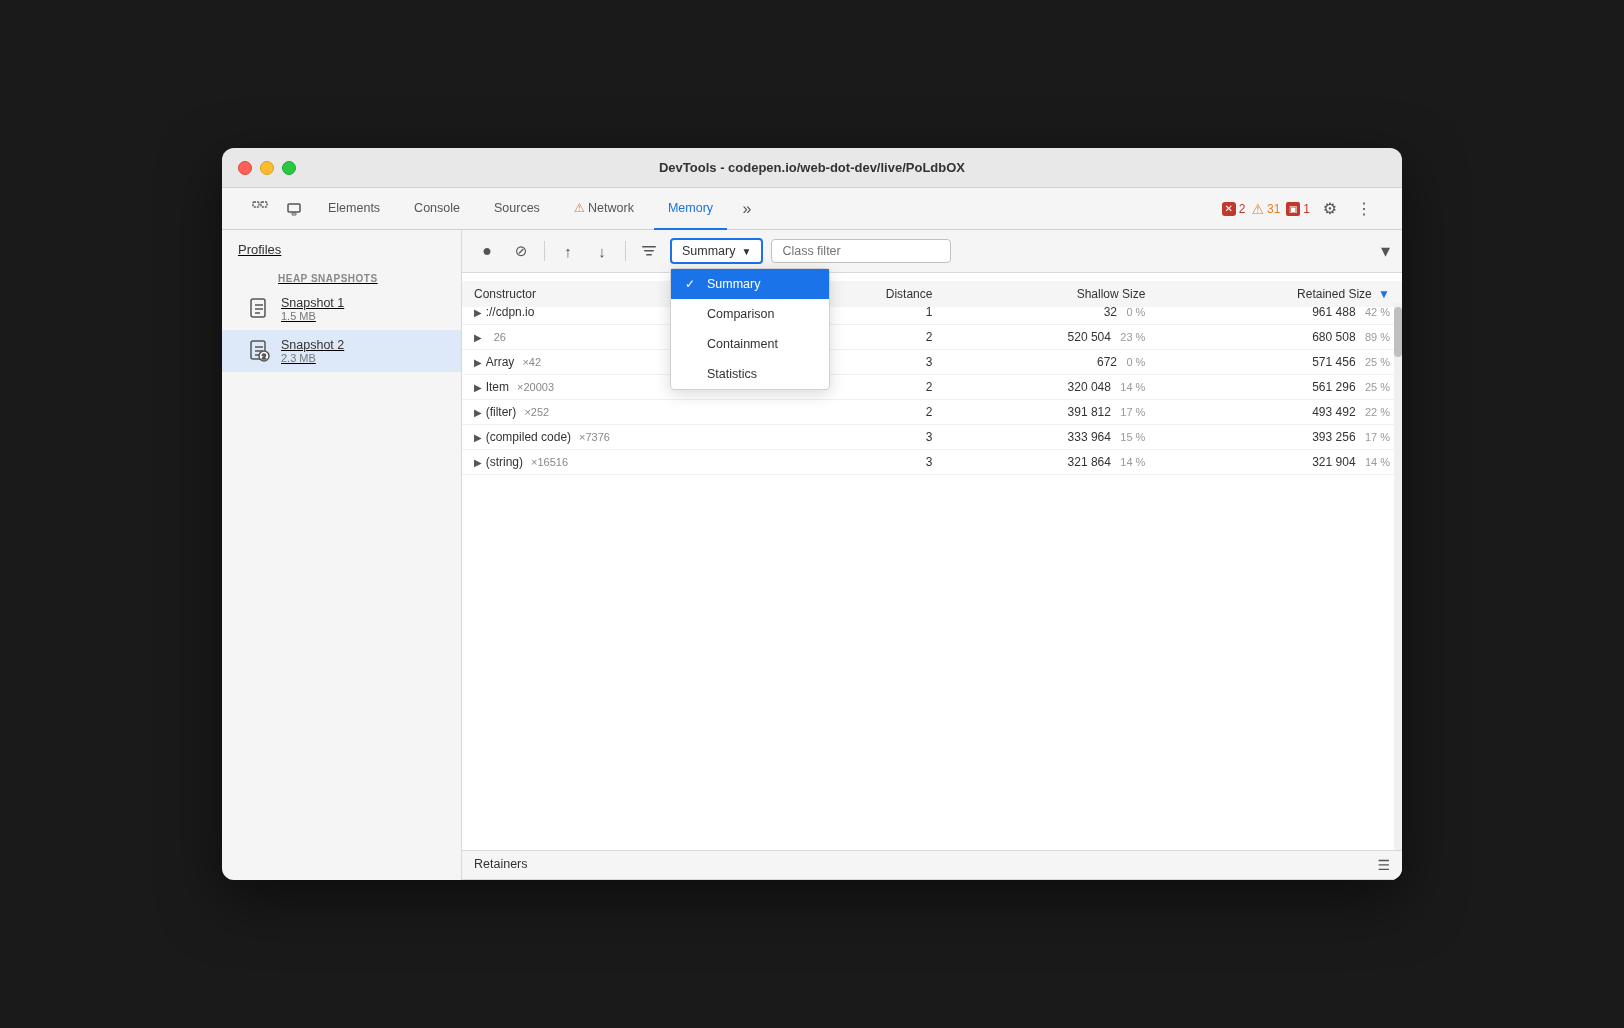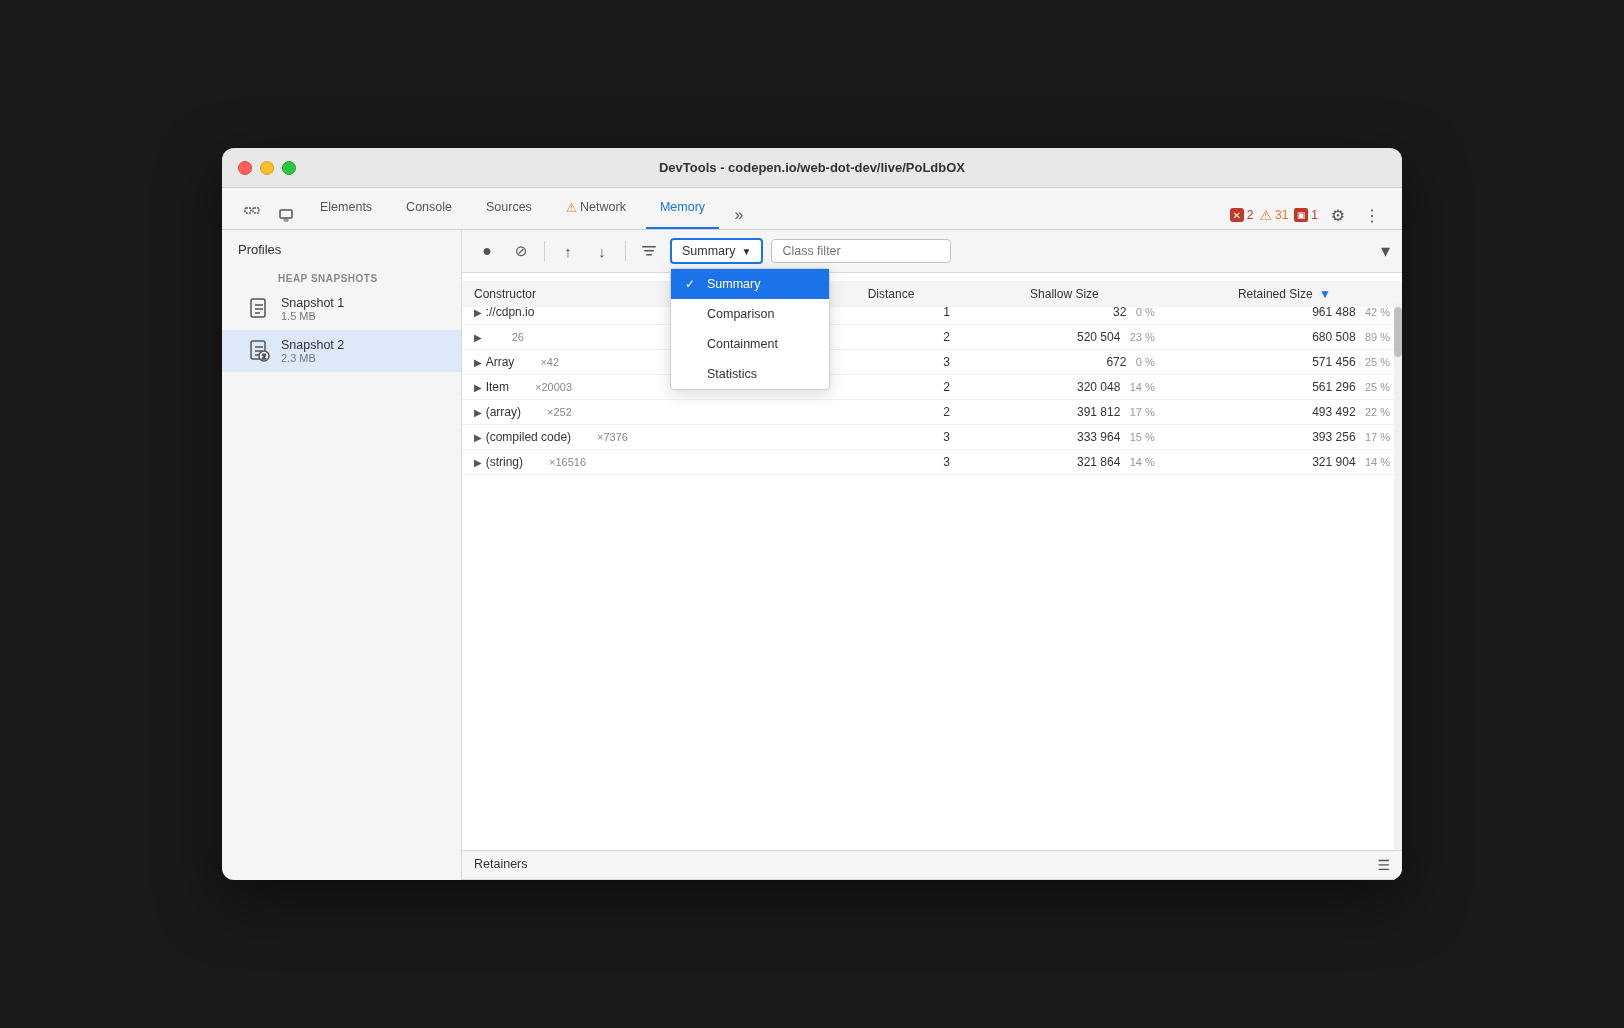--- a/index.html
+++ b/index.html
@@ -44,22 +44,22 @@
     .tl-green { background: #28c840; border: 1px solid #1aab29; }
     .title-bar-text {
       font-size: 13px;
       font-weight: 600;
       color: #333;
     }
     .toolbar {
       background: #f5f5f5;
       border-bottom: 1px solid #d0d0d0;
       display: flex;
-      align-items: flex-end;
-      padding: 0 16px;
+      align-items: center;
+      padding: 0 24px;
       height: 42px;
       gap: 6px;
     }
     .toolbar-icon {
       width: 28px;
       height: 28px;
       display: flex;
       align-items: center;
       justify-content: center;
       border-radius: 4px;
@@ -115,20 +115,21 @@
     .content-area {
       display: flex;
       height: 650px;
     }
     .sidebar {
       width: 240px;
       background: #f5f5f5;
       border-right: 1px solid #d8d8d8;
       padding: 12px 0;
       flex-shrink: 0;
+      text-decoration: underline;
     }
     .sidebar-title {
       font-size: 13px;
       font-weight: 500;
       color: #333;
       padding: 0 16px 8px;
     }
     .sidebar-section-header {
       font-size: 10px;
       font-weight: 600;
@@ -270,21 +271,21 @@
       background: #f5f5f5;
       border-bottom: 1px solid #d8d8d8;
       padding: 6px 12px;
       text-align: left;
       font-weight: 500;
       color: #333;
       white-space: nowrap;
       position: sticky;
       top: 8px;
     }
-    thead th.right { text-align: center; }
+    thead th.right { text-align: right; }
     thead th .sort-arrow { color: #1a73e8; margin-left: 3px; }
     tbody tr { border-bottom: 1px solid #f0f0f0; }
     tbody td {
       padding: 5px 12px;
       color: #333;
       white-space: nowrap;
     }
     tbody td.right { text-align: right; }
     .pct { color: #999; margin-left: 6px; font-size: 11px; }
     .row-expand {
@@ -292,21 +293,21 @@
       align-items: center;
       gap: 4px;
     }
     .expand-arrow {
       color: #555;
       font-size: 10px;
       cursor: pointer;
     }
     .row-count {
       color: #888;
-      margin-left: 22px;
+      margin-left: 4px;
       font-size: 11px;
     }
     .retainers-section {
       border-top: 1px solid #d8d8d8;
       background: #f5f5f5;
     }
     .retainers-header {
       display: flex;
       align-items: flex-start;
       justify-content: space-between;
@@ -580,21 +581,21 @@
               </td>
               <td class="right">
                 <span>561 296</span>
                 <span class="pct">25 %</span>
               </td>
             </tr>
             <tr>
               <td>
                 <div class="row-expand">
                   <span class="expand-arrow">▶</span>
-                  <span>(array)</span>
+                  <span>(filter)</span>
                   <span class="row-count">×252</span>
                 </div>
               </td>
               <td class="right">2</td>
               <td class="right">
                 <span>391 812</span>
                 <span class="pct">17 %</span>
               </td>
               <td class="right">
                 <span>493 492</span>

